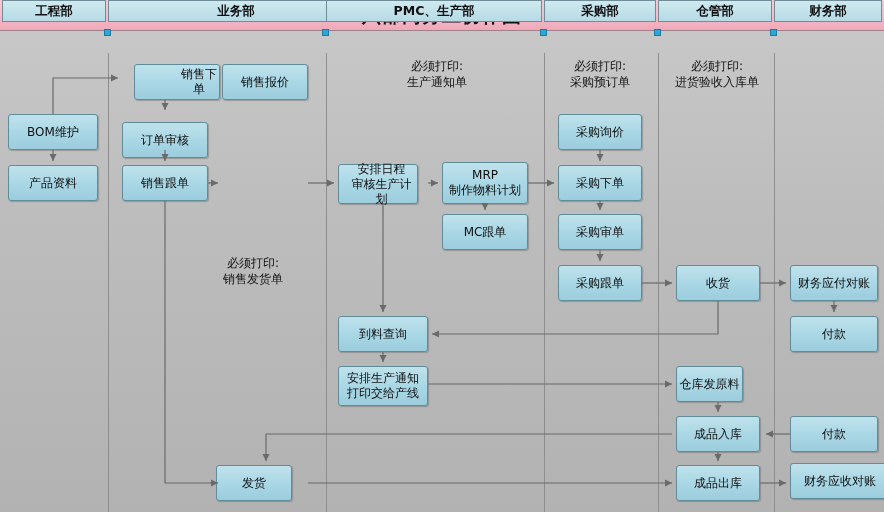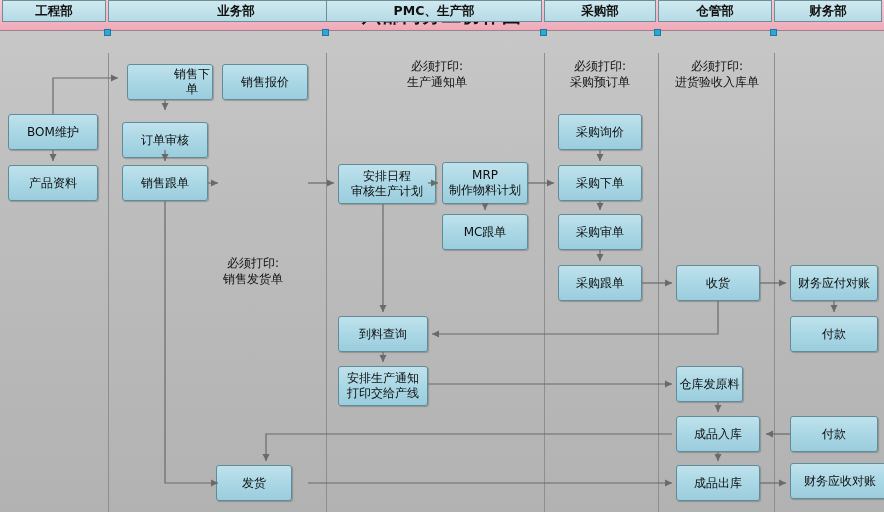--- a/index.html
+++ b/index.html
@@ -140,25 +140,25 @@
     <div class="note" style="left: 372px; top: 58px; width: 130px;">必须打印:
 生产通知单</div>
     <div class="note" style="left: 540px; top: 58px; width: 120px;">必须打印:
 采购预订单</div>
     <div class="note" style="left: 652px; top: 58px; width: 130px;">必须打印:
 进货验收入库单</div>
     <div class="note" style="left: 188px; top: 255px; width: 130px;">必须打印:
 销售发货单</div>
     <div class="node" style="left: 8px; top: 114px; width: 90px; height: 36px;">BOM维护</div>
     <div class="node" style="left: 8px; top: 165px; width: 90px; height: 36px;">产品资料</div>
-    <div class="node" style="left: 127px; top: 64px; width: 86px; height: 36px; padding-left: 44px;">销售下单</div>
+    <div class="node" style="left: 134px; top: 64px; width: 86px; height: 36px; padding-left: 44px;">销售下单</div>
     <div class="node" style="left: 222px; top: 64px; width: 86px; height: 36px;">销售报价</div>
     <div class="node" style="left: 122px; top: 114px; width: 86px; height: 36px; margin-top: 8px;">订单审核</div>
     <div class="node" style="left: 122px; top: 165px; width: 86px; height: 36px;">销售跟单</div>
-    <div class="node" style="left: 338px; top: 164px; width: 98px; height: 40px;">安排日程
+    <div class="node" style="left: 338px; top: 164px; width: 80px; height: 40px; padding-left: 7px;">安排日程
 审核生产计划</div>
     <div class="node" style="left: 442px; top: 162px; width: 86px; height: 42px;">MRP
 制作物料计划</div>
     <div class="node" style="left: 442px; top: 214px; width: 86px; height: 36px;">MC跟单</div>
     <div class="node" style="left: 338px; top: 316px; width: 90px; height: 36px;">到料查询</div>
     <div class="node" style="left: 338px; top: 366px; width: 90px; height: 40px;">安排生产通知
 打印交给产线</div>
     <div class="node" style="left: 216px; top: 465px; width: 76px; height: 36px;">发货</div>
     <div class="node" style="left: 558px; top: 114px; width: 84px; height: 36px;">采购询价</div>
     <div class="node" style="left: 558px; top: 165px; width: 84px; height: 36px;">采购下单</div>

